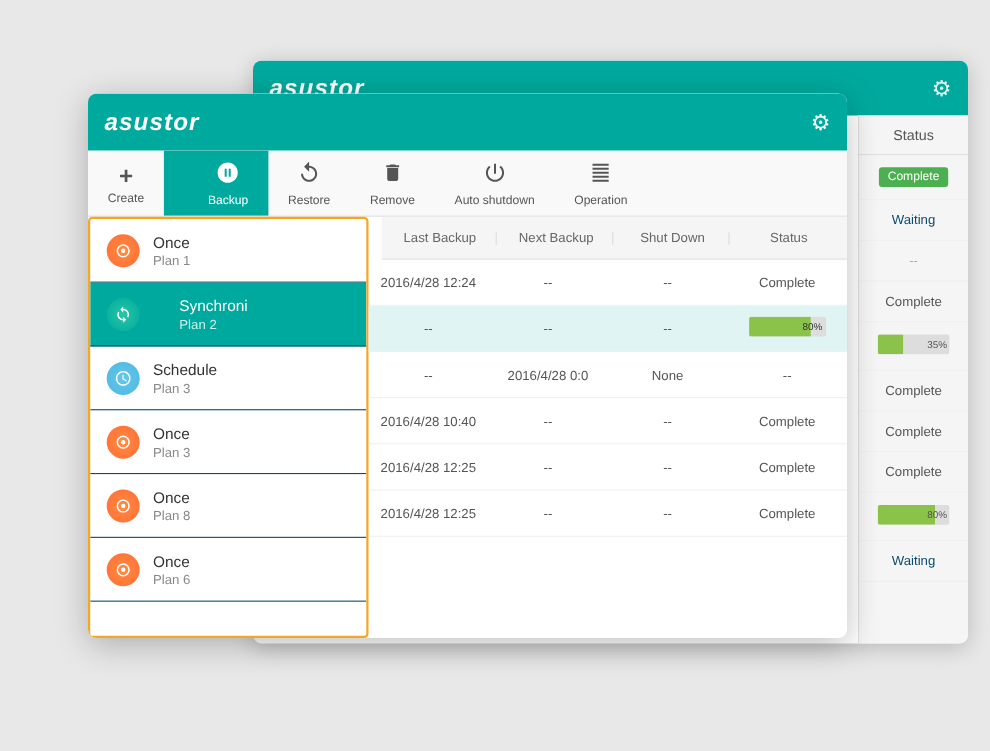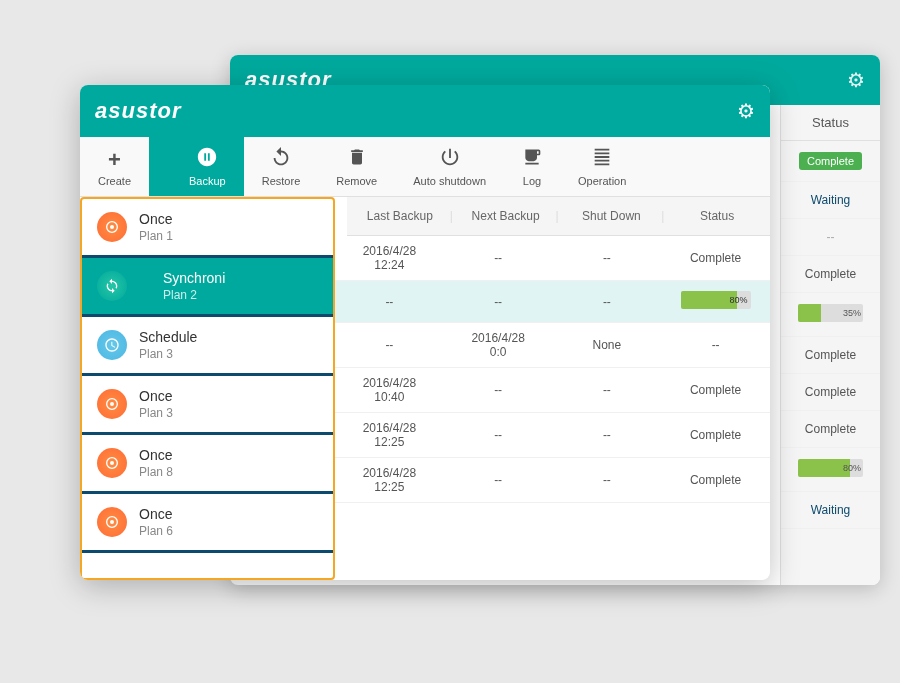--- a/index.html
+++ b/index.html
@@ -204,21 +204,21 @@
       background: #fff;
       border: 2px solid #f5a623;
       border-radius: 4px;
     }
 
     .sidebar-item {
       display: flex;
       align-items: center;
       padding: 12px 15px;
       cursor: pointer;
-      border-bottom: 3px solid #0c4a6e;
+      border-bottom: 1px solid #0c4a6e;
       min-height: 58px;
     }
 
     .sidebar-item.active {
       background: #00a99d;
       gap: 24px;
     }
 
     .sidebar-item.active .item-name,
     .sidebar-item.active .item-plan {
@@ -301,21 +301,21 @@
 
     .table-row.sync-row {
       background: #e0f5f3;
     }
 
     .table-cell {
       flex: 1;
       text-align: center;
       font-size: 12px;
       color: #555;
-      padding: 8px 19px;
+      padding: 8px 2px;
     }
 
     .progress-inline {
       display: inline-flex;
       align-items: center;
       background: #ddd;
       border-radius: 2px;
       width: 70px;
       height: 18px;
       overflow: hidden;
@@ -459,28 +459,20 @@
     <div class="toolbar-item">
       <span class="toolbar-icon">
         <svg width="22" height="22" viewBox="0 0 24 24" fill="#555">
           <path d="M13 3h-2v10h2V3zm4.83 2.17l-1.42 1.42C17.99 7.86 19 9.81 19 12c0 3.87-3.13 7-7 7s-7-3.13-7-7c0-2.19 1.01-4.14 2.58-5.42L6.17 5.17C4.23 6.82 3 9.26 3 12c0 4.97 4.03 9 9 9s9-4.03 9-9c0-2.74-1.23-5.18-3.17-6.83z"></path>
         </svg>
       </span>
       <span>Auto shutdown</span>
     </div>
     <div class="toolbar-item">
       <span class="toolbar-icon">
-        <svg width="20" height="22" viewBox="0 0 24 24" fill="#555">
-          <path d="M20 3H4v10c0 2.21 1.79 4 4 4h6c2.21 0 4-1.79 4-4v-3h2c1.11 0 2-.89 2-2V5c0-1.11-.89-2-2-2zm0 5h-2V5h2v3zM4 19h16v2H4z"></path>
-        </svg>
-      </span>
-      <span>Log</span>
-    </div>
-    <div class="toolbar-item">
-      <span class="toolbar-icon">
         <svg width="22" height="22" viewBox="0 0 24 24" fill="#555">
           <path d="M20 3H4v2h16V3zM4 15h16v2H4v-2zm0-4h16v2H4v-2zm0 8h16v2H4v-2zM4 7h16v2H4V7z"></path>
         </svg>
       </span>
       <span>Operation</span>
     </div>
   </div>
 
   <div class="content-area">
 

